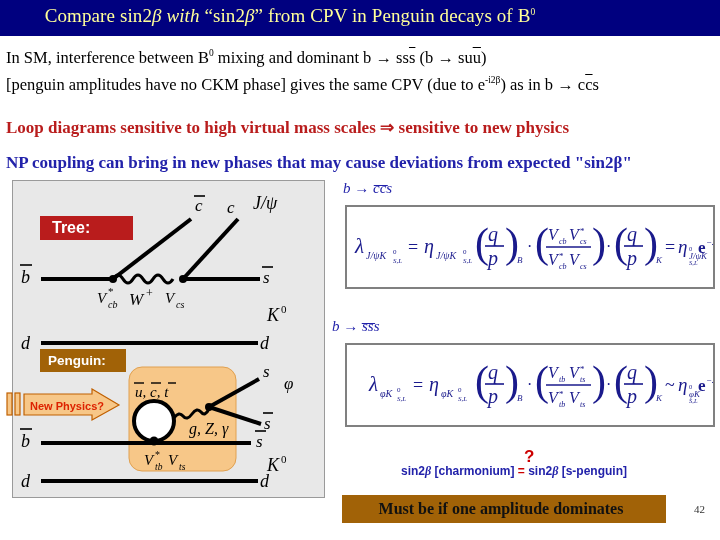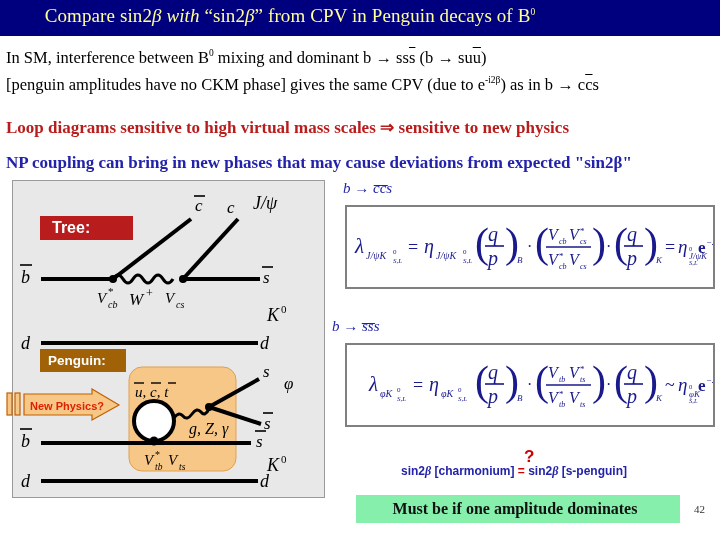--- a/index.html
+++ b/index.html
@@ -142,23 +142,23 @@
     font-weight: bold;
     font-size: 12px;
     color: #2222AA;
     white-space: nowrap;
   }
   #sin-compare .eqsign { color: #CC0000; }
   #sin-compare .beta { font-style: italic; font-family: "Liberation Serif", serif; }
 
   #must-be-bar {
     position: absolute;
-    left: 356px; top: 495px;
+    left: 342px; top: 495px;
     width: 324px; height: 28px;
-    background: #86efac;
+    background: #a16207;
   }
   #must-be-text {
     position: absolute;
     left: 0; top: 0;
     width: 318px; height: 28px;
     line-height: 28px;
     text-align: center;
     font-family: "Liberation Serif", serif;
     font-weight: bold;
     font-size: 16px;

